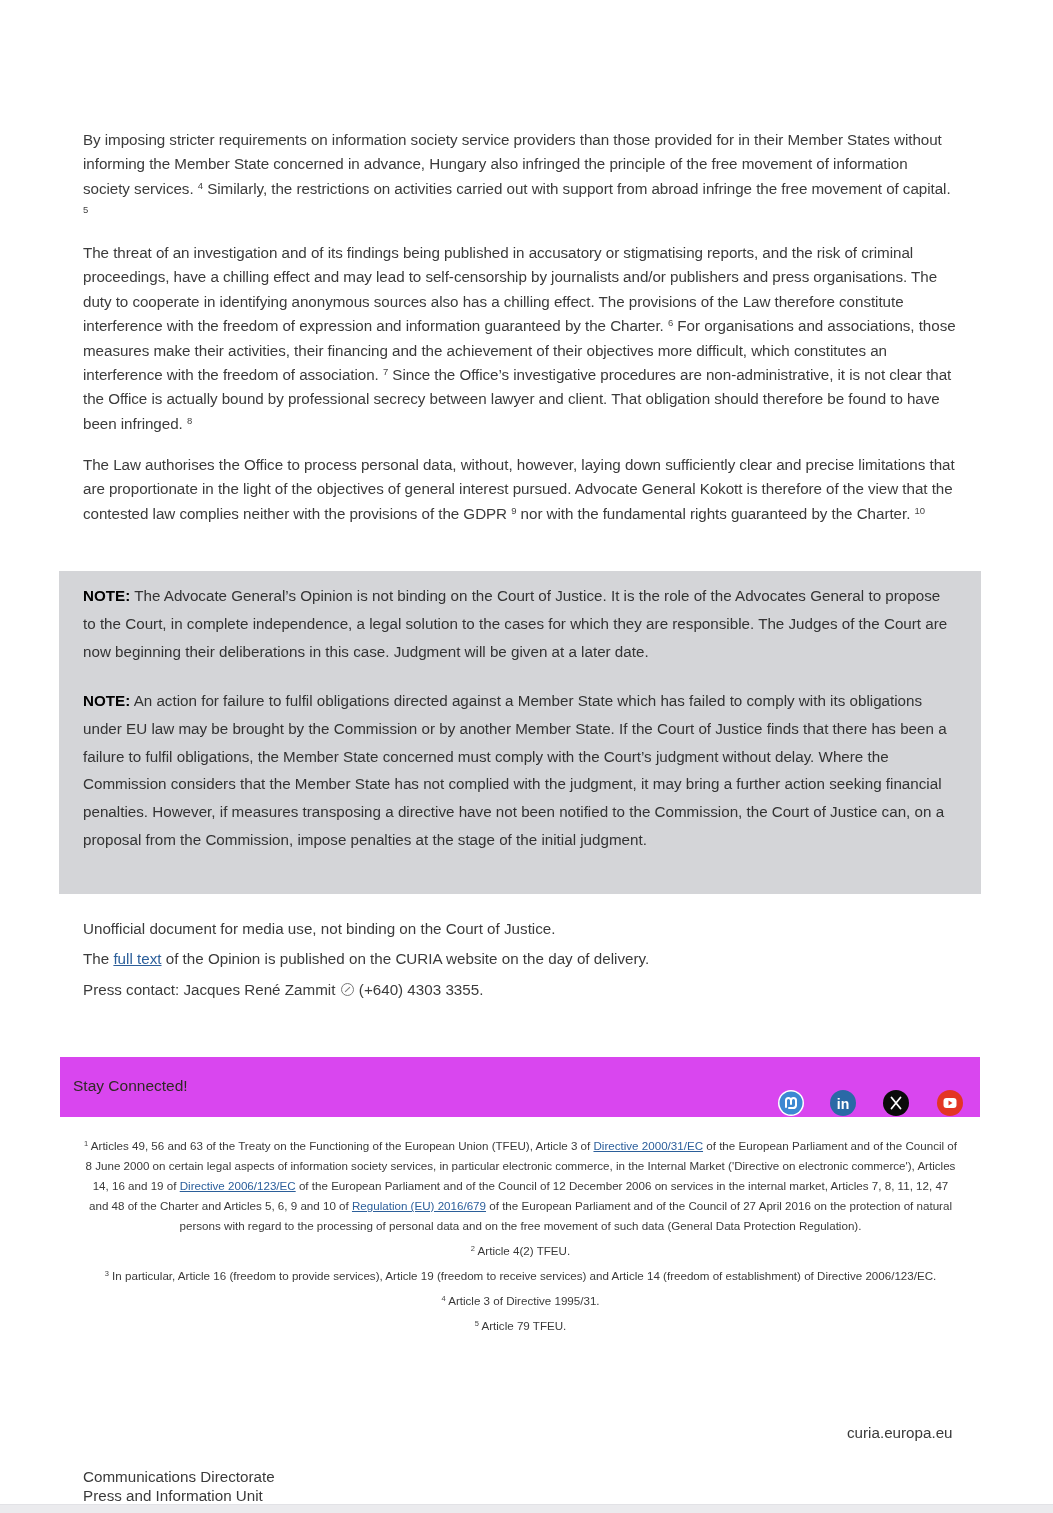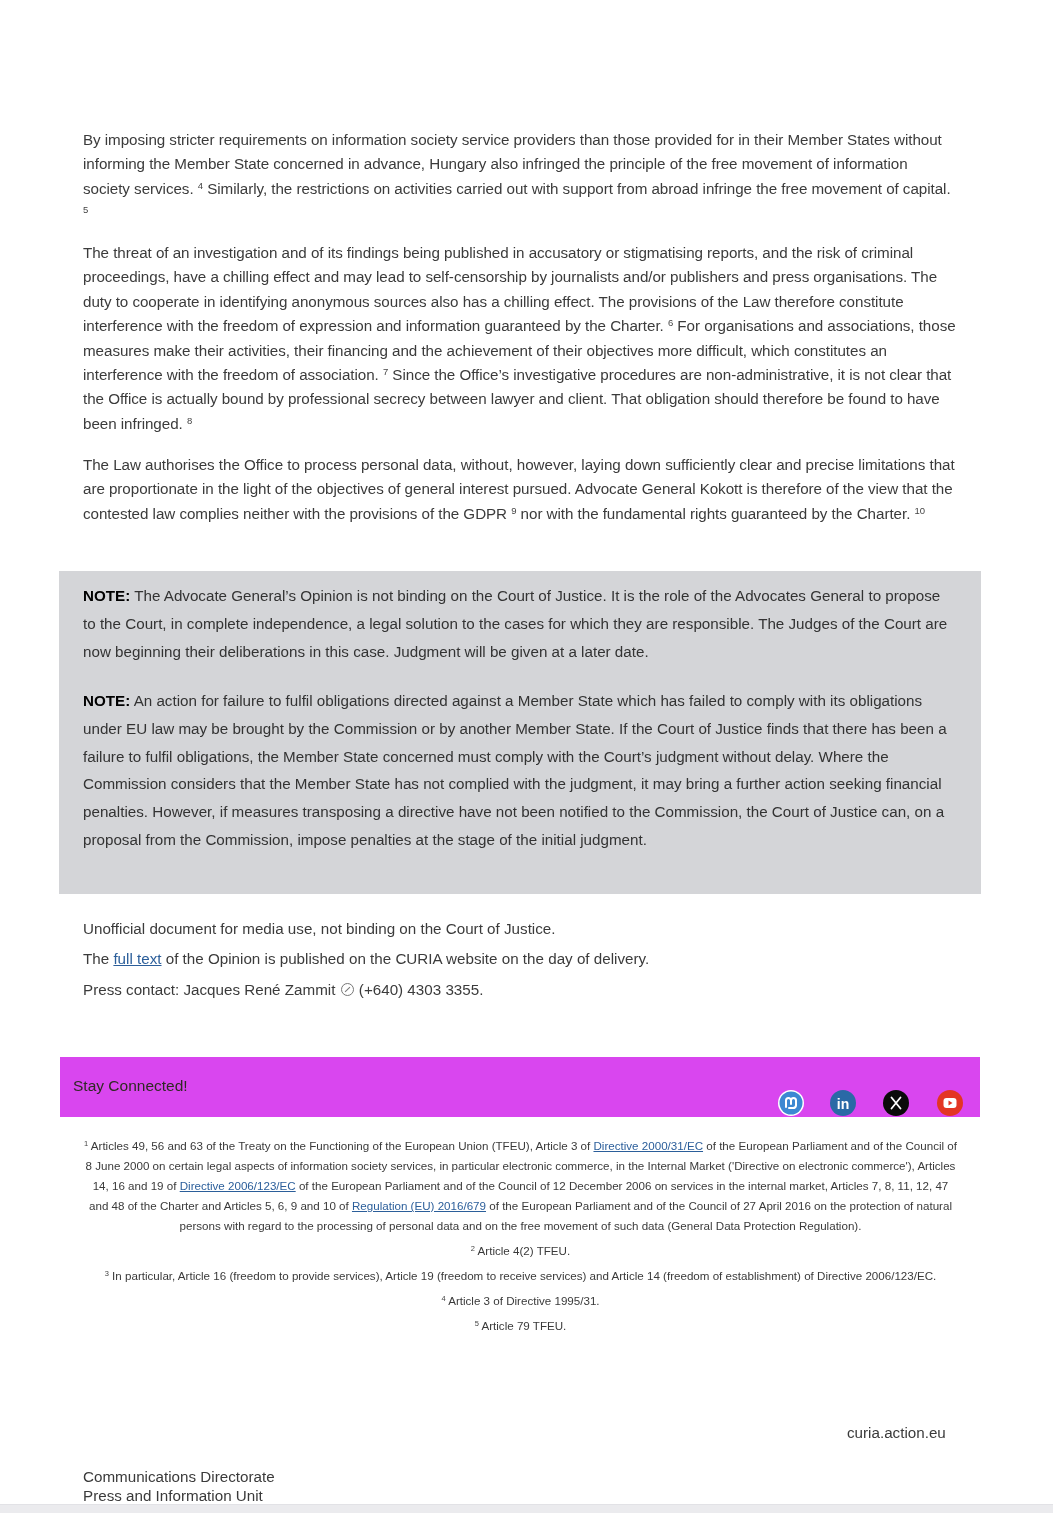--- a/index.html
+++ b/index.html
@@ -214,16 +214,16 @@
     <p class="fn"><sup>2</sup><span> Article 4(2) TFEU.</span></p>
     <p class="fn"><sup>3</sup><span> In particular, Article 16 (freedom to provide services), Article 19 (freedom to receive services) and Article 14 (freedom of establishment) of Directive 2006/123/EC.</span></p>
     <p class="fn"><sup>4</sup><span> Article 3 of Directive 1995/31.</span></p>
     <p class="fn"><sup>5</sup><span> Article 79 TFEU.</span></p>
   </div>
 
   <div class="footer-left">
     <div>Communications Directorate</div>
     <div>Press and Information Unit</div>
   </div>
-  <div class="footer-right">curia.action.eu</div>
+  <div class="footer-right">curia.europa.eu</div>
 </div>
 
 <div class="bottom-strip"></div>
 
 </body></html>

